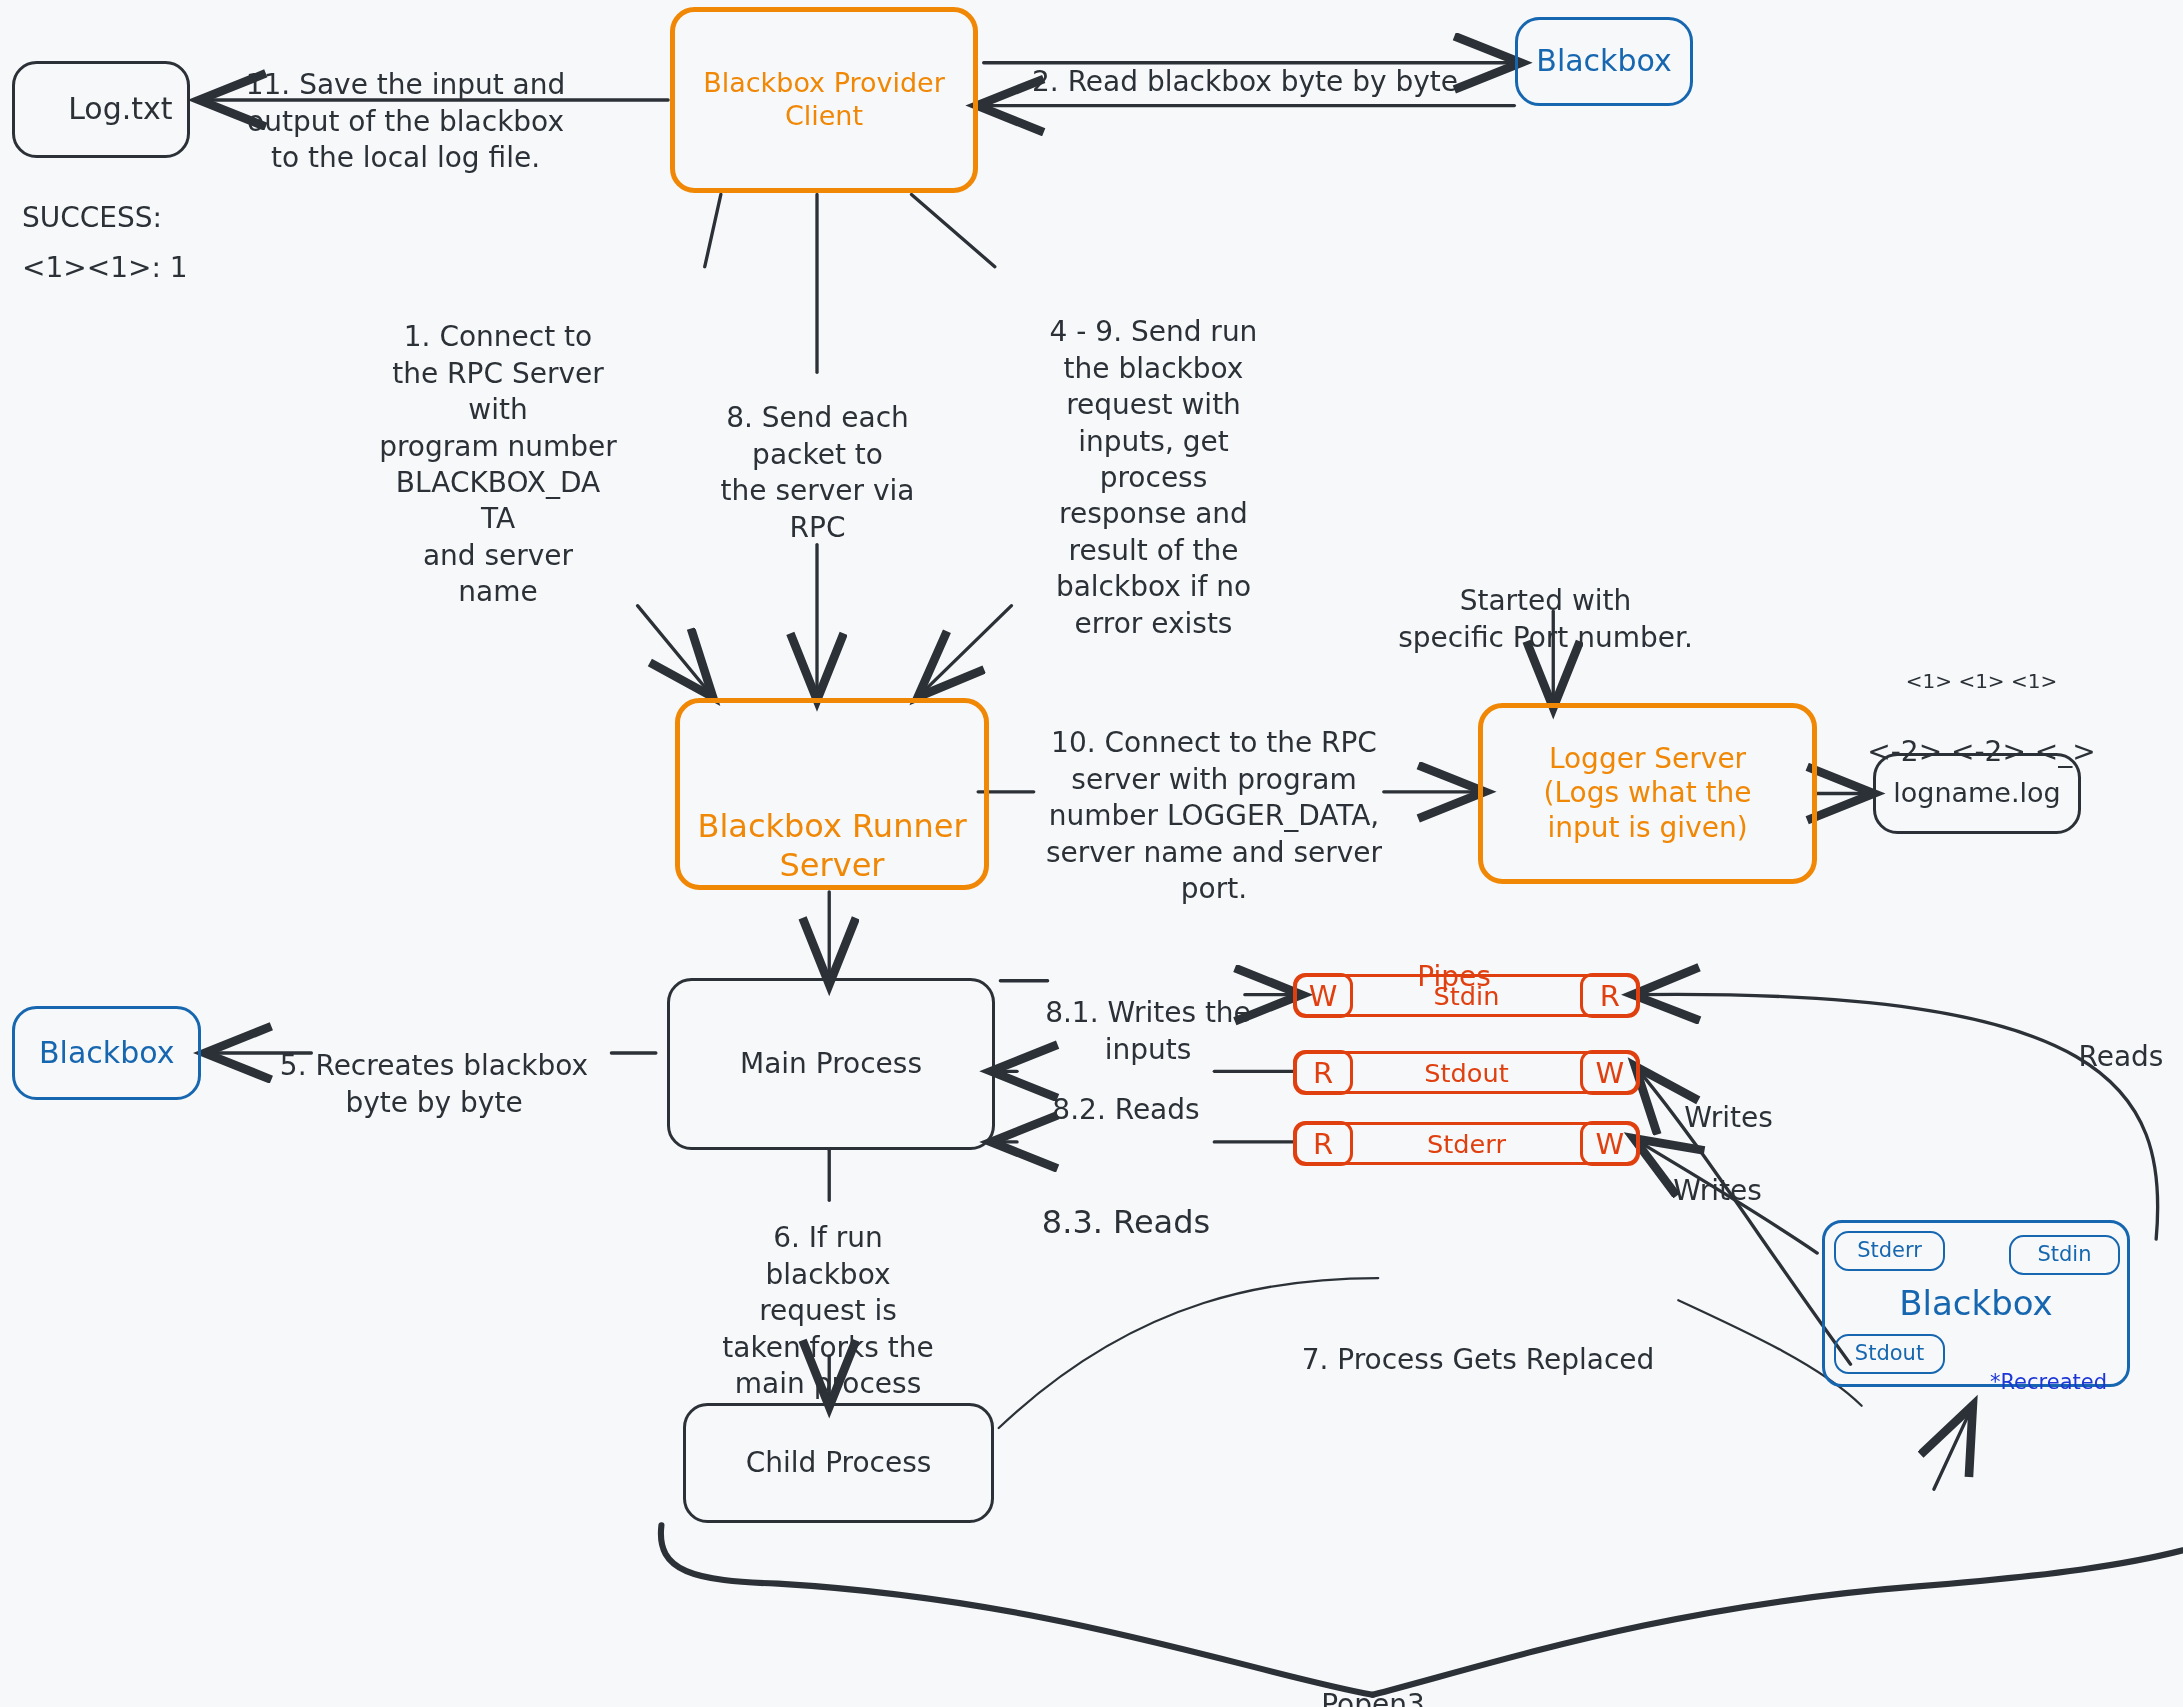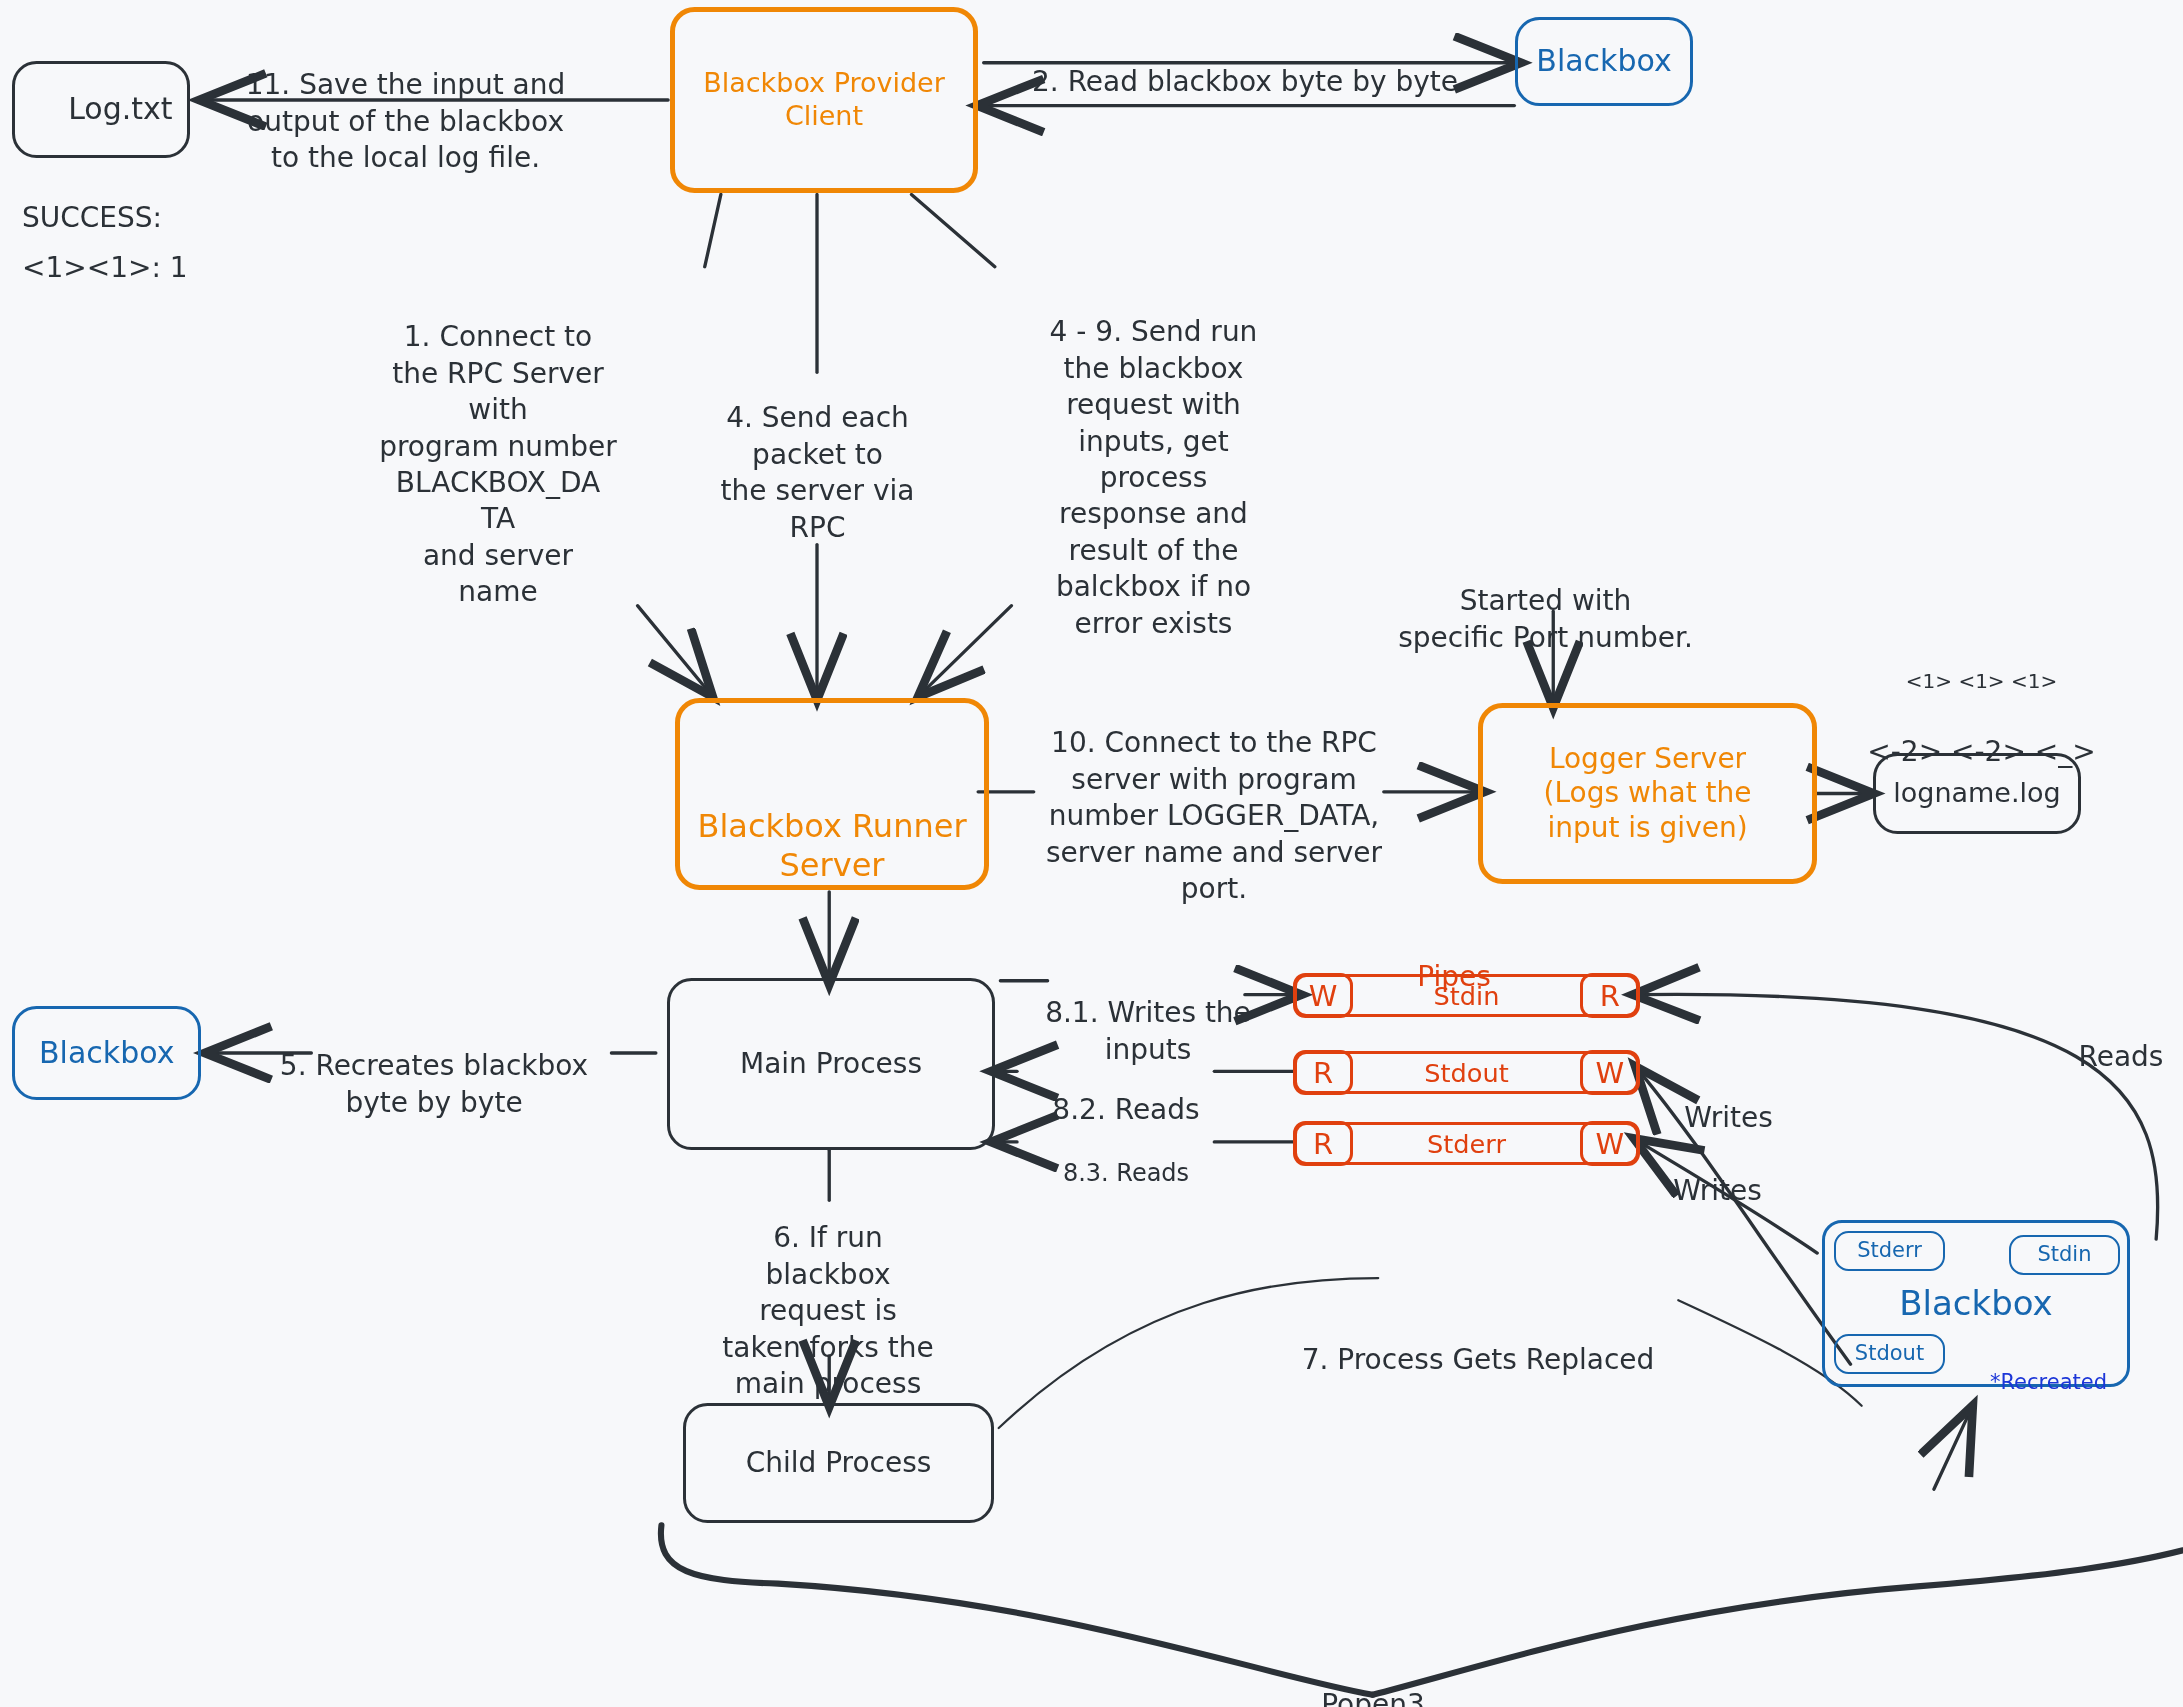--- a/index.html
+++ b/index.html
@@ -243,21 +243,21 @@
 the RPC Server
 with
 program number
 BLACKBOX_DA
 TA
 and server
 name</span>
   </div>
 
   <div class="txt" style="left:698px;top:364px;width:239px;font-size:28px;">
-    <span style="white-space: pre-line;">4. Send each
+    <span style="white-space: pre-line;">8. Send each
 packet to
 the server via
 RPC</span>
   </div>
 
   <div class="txt" style="left:1020px;top:278px;width:267px;font-size:28px;">
     <span style="white-space: pre-line;">4 - 9. Send run
 the blackbox
 request with
 inputs, get
@@ -288,21 +288,21 @@
     <span style="white-space: pre-line;">&lt;-2&gt; &lt;-2&gt; &lt;_&gt;</span>
   </div>
 
   <div class="txt" style="left:1037px;top:959px;width:222px;font-size:28px;">
     <span style="white-space: pre-line;">8.1. Writes the
 inputs</span>
   </div>
   <div class="txt" style="left:1023px;top:1056px;width:206px;font-size:28px;">
     <span style="white-space: pre-line;">8.2. Reads</span>
   </div>
-  <div class="txt" style="left:1023px;top:1127px;width:206px;font-size:24px;">
+  <div class="txt" style="left:1023px;top:1160px;width:206px;font-size:32px;">
     <span style="white-space: pre-line;">8.3. Reads</span>
   </div>
 
   <div class="txt" style="left:2057px;top:1003px;width:128px;font-size:28px;">
     <span style="white-space: pre-line;">Reads</span>
   </div>
   <div class="txt" style="left:1656px;top:1064px;width:145px;font-size:28px;">
     <span style="white-space: pre-line;">Writes</span>
   </div>
   <div class="txt" style="left:1645px;top:1137px;width:145px;font-size:28px;">

